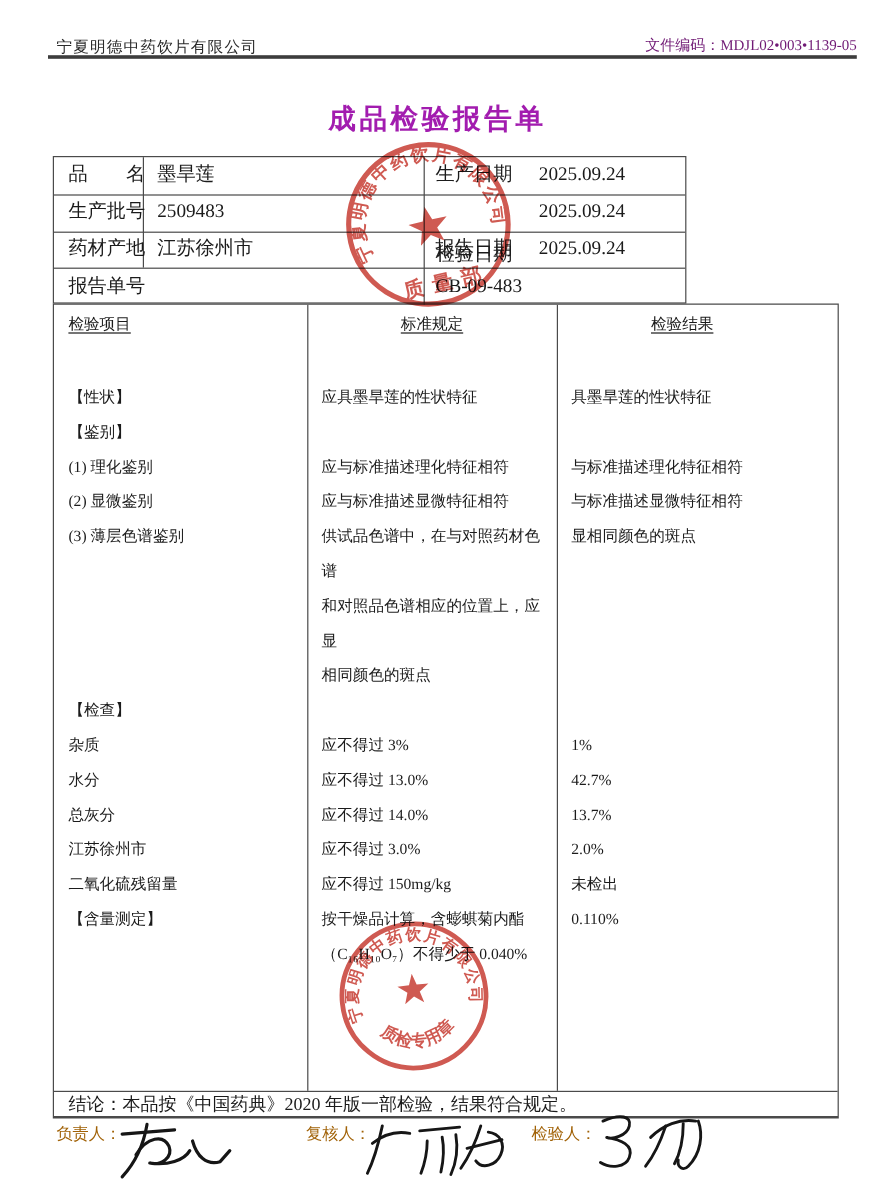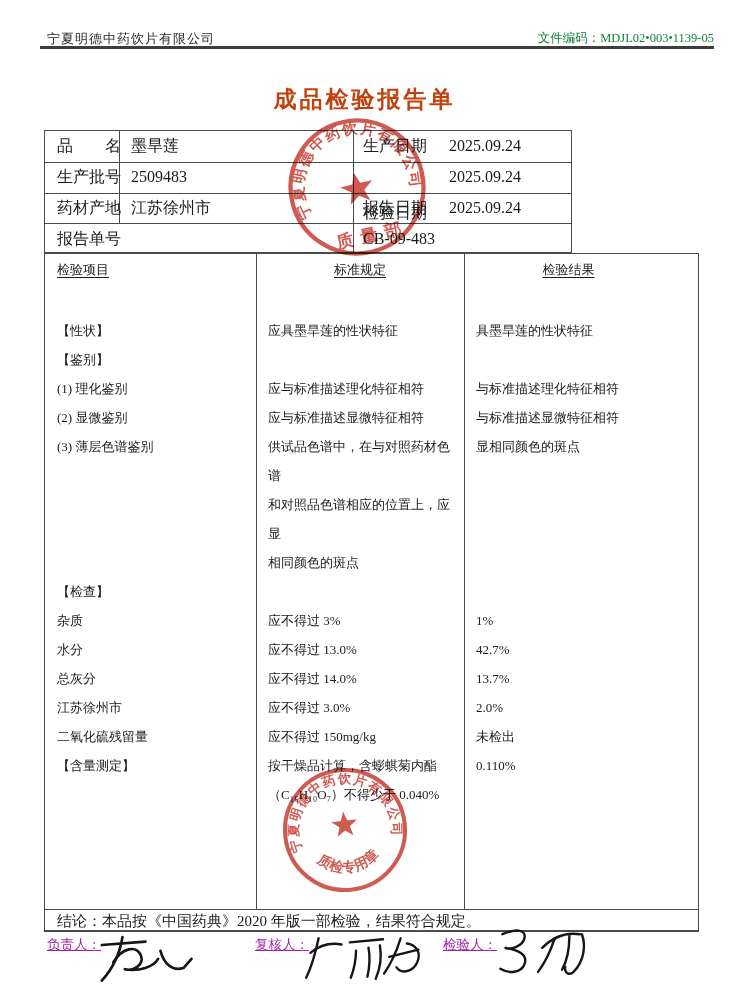--- a/index.html
+++ b/index.html
@@ -4,25 +4,25 @@
 <style>
   * { margin:0; padding:0; box-sizing:border-box; }
   html,body { background:#ffffff; }
   body { width:729px; height:1000px; position:relative; overflow:hidden;
          font-family:"Liberation Serif", serif; color:#1b1b1b; }
   .page { position:absolute; left:0; top:0; width:729px; height:1000px; background:#fff; }
 
   
   .letterhead { position:absolute; left:0; top:0; width:729px; }
   .lh-company { position:absolute; left:47px; top:30px; font-size:13px; color:#2a2a2a; letter-spacing:1px; }
-  .lh-code    { position:absolute; right:15px; top:30px; font-size:12.5px; color:#15803d; }
+  .lh-code    { position:absolute; right:15px; top:30px; font-size:12.5px; color:#701a75; }
   .lh-rule    { position:absolute; left:40px; top:46px; width:674px; height:3px; background:#3d3d3d; }
 
   .doc-title { position:absolute; left:0; top:84px; width:729px; text-align:center;
-               font-size:23px; font-weight:bold; letter-spacing:3px; color:#c2410c; }
+               font-size:23px; font-weight:bold; letter-spacing:3px; color:#a21caf; }
 
   
   .info-table { position:absolute; left:44px; top:130px; width:528px; height:123px;
                 border:1.5px solid #4a4a4a; font-size:16px; }
   .info-hline { position:absolute; left:0; width:100%; height:1px; background:#4a4a4a; }
   .info-vline { position:absolute; top:0; width:1px; background:#4a4a4a; }
   .info-cell  { position:absolute; height:30px; line-height:30px; white-space:pre; }
 
   
   .main-table { position:absolute; left:44px; top:253px; width:655px; height:679px;
@@ -35,21 +35,21 @@
   .mt-header span { text-decoration:underline; text-underline-offset:3px; }
   .mt-row { display:grid; grid-template-columns:211px 208px 209px; min-height:29px; line-height:29px; }
   .cell-item { padding-left:12px; }
   .cell-std  { padding-left:12px; padding-right:6px; white-space:pre-line; }
   .cell-res  { padding-left:12px; white-space:pre-line; }
   .mt-conclusion { position:absolute; left:0; top:655px; width:100%; height:24px;
                    border-top:1.5px solid #4a4a4a; line-height:22px; padding-left:12px;
                    font-size:15px; }
 
   
-  .sig-label { position:absolute; top:936px; font-size:13.5px; color:#a21caf;text-decoration:underline; }
+  .sig-label { position:absolute; top:936px; font-size:13.5px; color:#a16207; }
   .sig-svg { position:absolute; }
   .sig-svg path { stroke:#161616; stroke-width:2.3; fill:none;
                   stroke-linecap:round; stroke-linejoin:round; }
 
   
   .stamp { position:absolute; mix-blend-mode:multiply; opacity:0.82; color:#c5352b; }
   .stamp text { fill:currentColor; font-family:"Liberation Sans", sans-serif; font-weight:bold; }
   .stamp .ring { fill:none; stroke:currentColor; }
   .stamp .star { fill:currentColor; }
 </style>

